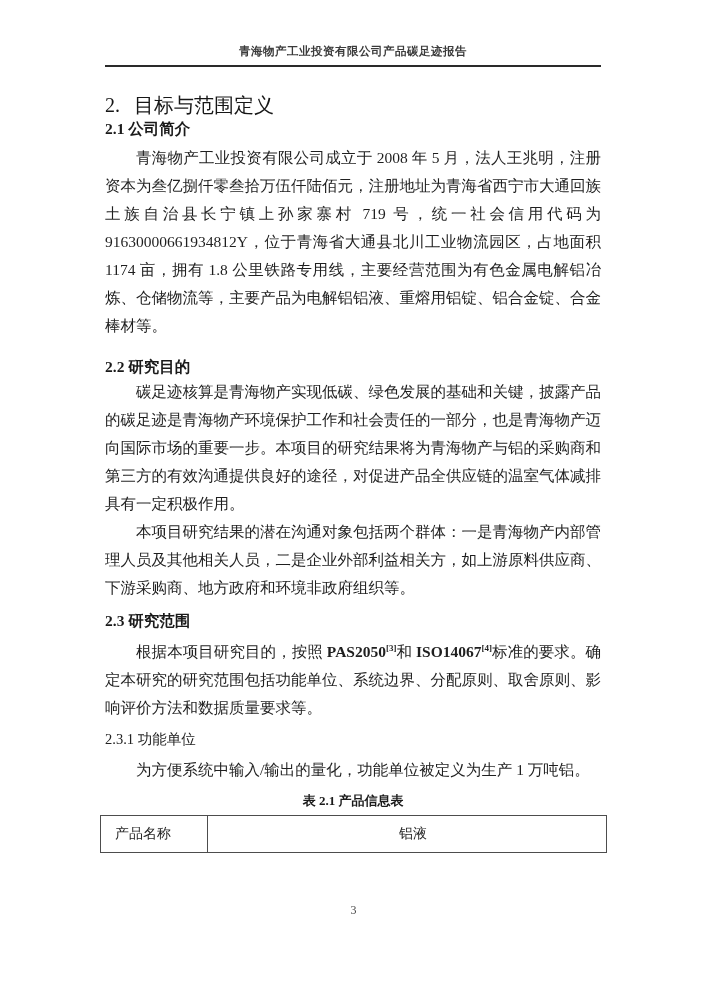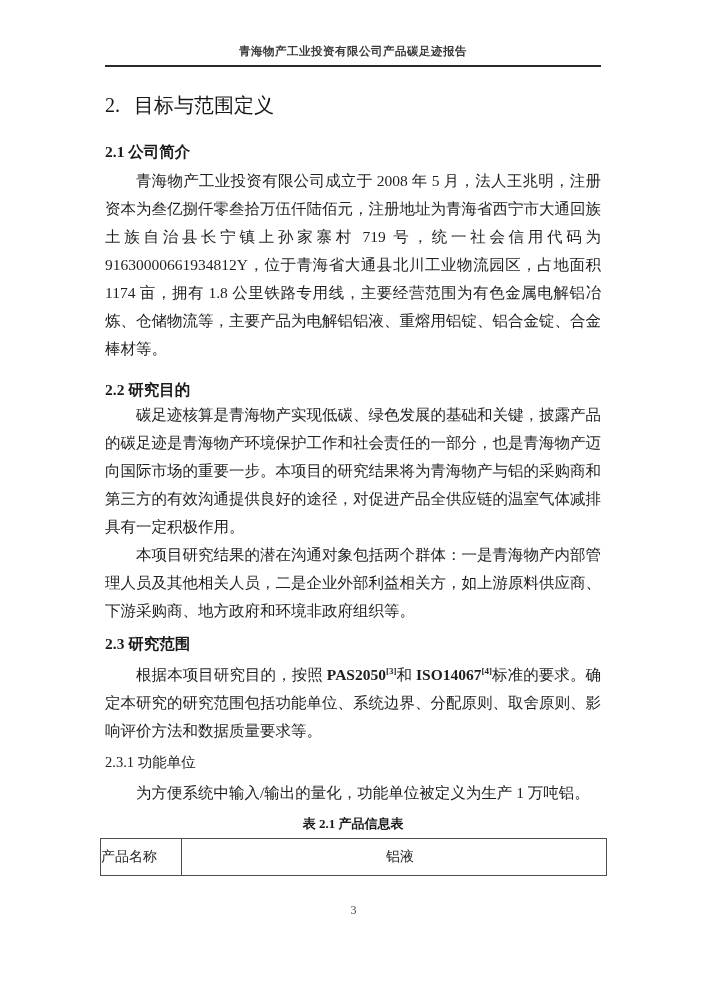--- a/index.html
+++ b/index.html
@@ -44,21 +44,21 @@
     color: #161616;
   }
   .doc-title .num { margin-right: 14px; }
 
   h2 {
     font-size: 15.5px;
     line-height: 22px;
     font-weight: bold;
     color: #1a1a1a;
   }
-  .h2-company { margin-top: 23px; }
+  .h2-company { }
   .h2-purpose { margin-top: 16px; }
   .h2-scope   { margin-top: 8px; }
 
   h3.sub {
     margin-top: 8px;
     font-size: 14.5px;
     line-height: 18px;
     font-weight: normal;
     color: #222222;
   }
@@ -97,21 +97,21 @@
     width: 507px;
     border-collapse: collapse;
   }
   table.info-table td {
     border: 1px solid #4d4d4d;
     height: 37px;
     font-size: 14px;
     color: #262626;
     vertical-align: middle;
   }
-  table.info-table td.c1 { width: 81px; }
+  table.info-table td.c1 { width: 107px; padding-left: 14px; }
   table.info-table td.c2 { padding-left: 12px; text-align: center; }
 
   .page-footer {
     position: absolute;
     top: 903px;
     left: 0;
     width: 100%;
     text-align: center;
     font-size: 12px;
     color: #474747;

